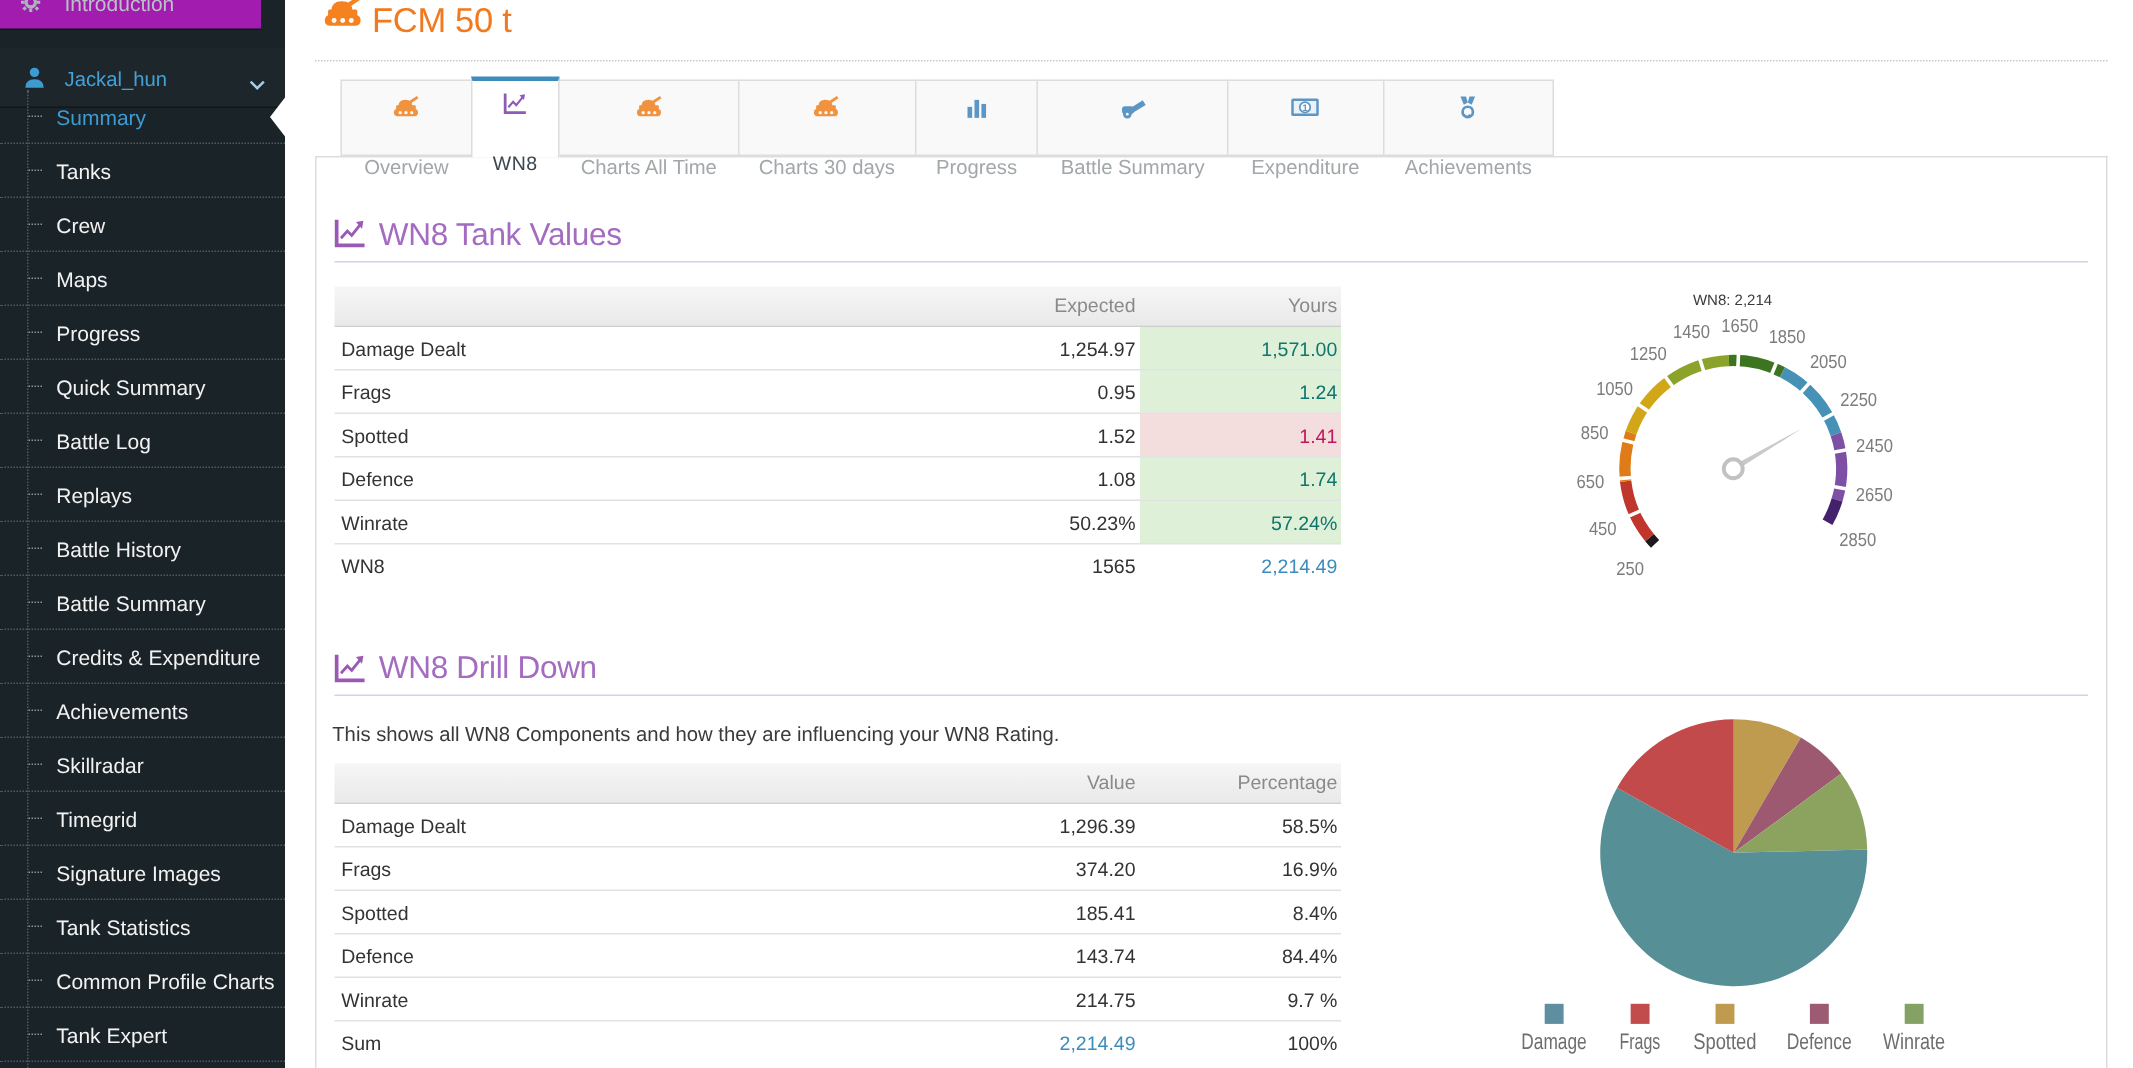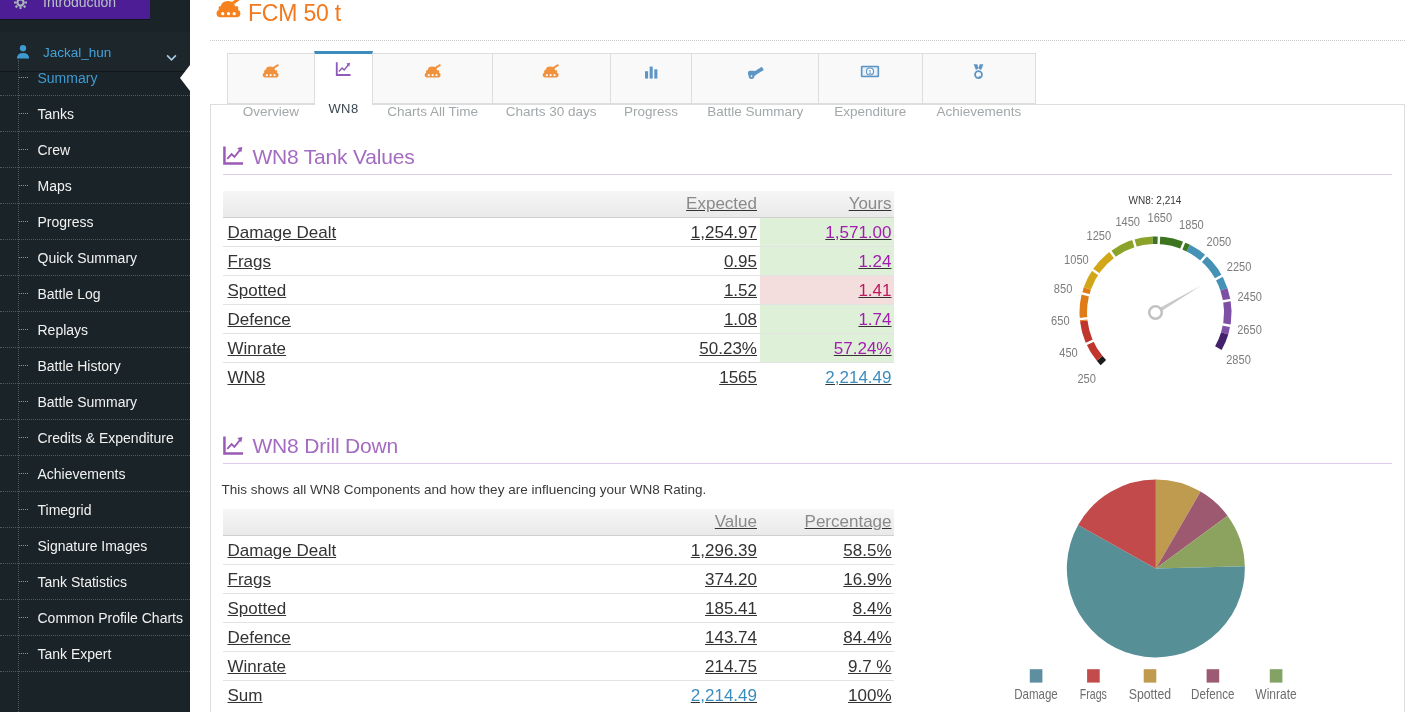--- a/index.html
+++ b/index.html
@@ -1,20 +1,20 @@
 <!DOCTYPE html>
 <html><head><meta charset="utf-8"><title>FCM 50 t</title>
 <style>
 * { margin:0; padding:0; box-sizing:border-box; }
 html,body { width:1422px; height:712px; overflow:hidden; background:#fff;
   font-family:"Liberation Sans", sans-serif; }
 
 
 #sidebar { position:absolute; left:0; top:0; width:190px; height:712px; background:#1a2327; }
-#introrow { position:absolute; left:0; top:0; width:150px; height:20px; background:#4c1d95;
+#introrow { position:absolute; left:0; top:0; width:174px; height:20px; background:#a21caf;
   border-bottom:1px solid #0e1417; overflow:hidden; }
 #introrow .g { position:absolute; left:14px; top:-5px; }
 #introrow .t { position:absolute; left:43px; top:-6px; color:#b8c2c6; font-size:14px; }
 #userrow { position:absolute; left:0; top:32px; width:190px; height:40px; background:#1d262b;
   border-bottom:1px solid #10161a; }
 #userrow .p { position:absolute; left:16px; top:12px; }
 #userrow .t { position:absolute; left:43px; top:12.5px; color:#44a1d8; font-size:13.5px; }
 #userrow .c { position:absolute; left:166px; top:16px; }
 #menu { position:absolute; left:0; top:60px; width:190px; list-style:none; }
 #menu li { position:relative; height:36px; line-height:36px; border-bottom:1px dotted #4e5a61; }
@@ -38,31 +38,31 @@
 .tab.active { top:51px; height:53.6px; background:#fff; border-top:3px solid #3c8dbc; border-bottom:none; z-index:3; }
 .tab.active .ticon { margin-top:7px; }
 .tab.active .tlbl { color:#3a4750; font-size:13px; letter-spacing:0.4px; }
 #panel { position:absolute; left:210px; top:103.5px; width:1194.5px; height:612px; border:1px solid #ddd; border-bottom:none; background:#fff; z-index:0; }
 
 .sicon { position:absolute; left:222px; }
 .stitle { position:absolute; left:252.5px; font-size:21px; color:#a46cc0; letter-spacing:-0.2px; }
 .sunder { position:absolute; left:222.5px; width:1169px; border-top:1px solid #ddcbec; }
 
 
-.vt { border-collapse:collapse; table-layout:fixed; font-size:17px; color:#333;text-decoration:underline; }
+.vt { border-collapse:collapse; table-layout:fixed; font-size:13px; color:#333; }
 .vt th { height:26.5px; background:linear-gradient(#f6f6f6,#e9e9e9); color:#8a8a8a; font-weight:normal;
   border-bottom:1px solid #cfcfcf; }
 .vt td { height:29px; border-top:1px solid #e2e2e2; padding-top:2px; }
 .vt tr:first-child td { border-top:none; }
 .vt .lab { padding-left:5px; }
 .vt .num { text-align:right; padding-right:2.5px; }
 .vt td:first-child { width:377px; }
 .vt td:nth-child(2), .vt th:nth-child(2) { width:160px; }
 .vt td:nth-child(3), .vt th:nth-child(3) { width:134.5px; }
-.vt .good { background:#dff0d8; color:#a21caf; }
+.vt .good { background:#dff0d8; color:#0f766e; }
 .vt .bad { background:#f4dedd; color:#be185d; }
 .vt .blue { color:#3c8dbc; }
 
 #para { position:absolute; left:221.5px; top:481.5px; font-size:13.5px; color:#3a3a3a; }
 
 #gtitle { position:absolute; left:1040px; top:195px; width:230px; text-align:center; font-size:10px; color:#3a3a3a; }
 </style></head>
 <body>
 <div id="main">
   <span id="hicon"><svg viewBox="0 0 24 22" width="26" height="24">
@@ -423,20 +423,24 @@
 <li>
         <span class="dash"></span>
         <span class="lbl">Credits &amp; Expenditure</span>
       </li>
 <li>
         <span class="dash"></span>
         <span class="lbl">Achievements</span>
       </li>
 <li>
         <span class="dash"></span>
+        <span class="lbl">Skillradar</span>
+      </li>
+<li>
+        <span class="dash"></span>
         <span class="lbl">Timegrid</span>
       </li>
 <li>
         <span class="dash"></span>
         <span class="lbl">Signature Images</span>
       </li>
 <li>
         <span class="dash"></span>
         <span class="lbl">Tank Statistics</span>
       </li>

